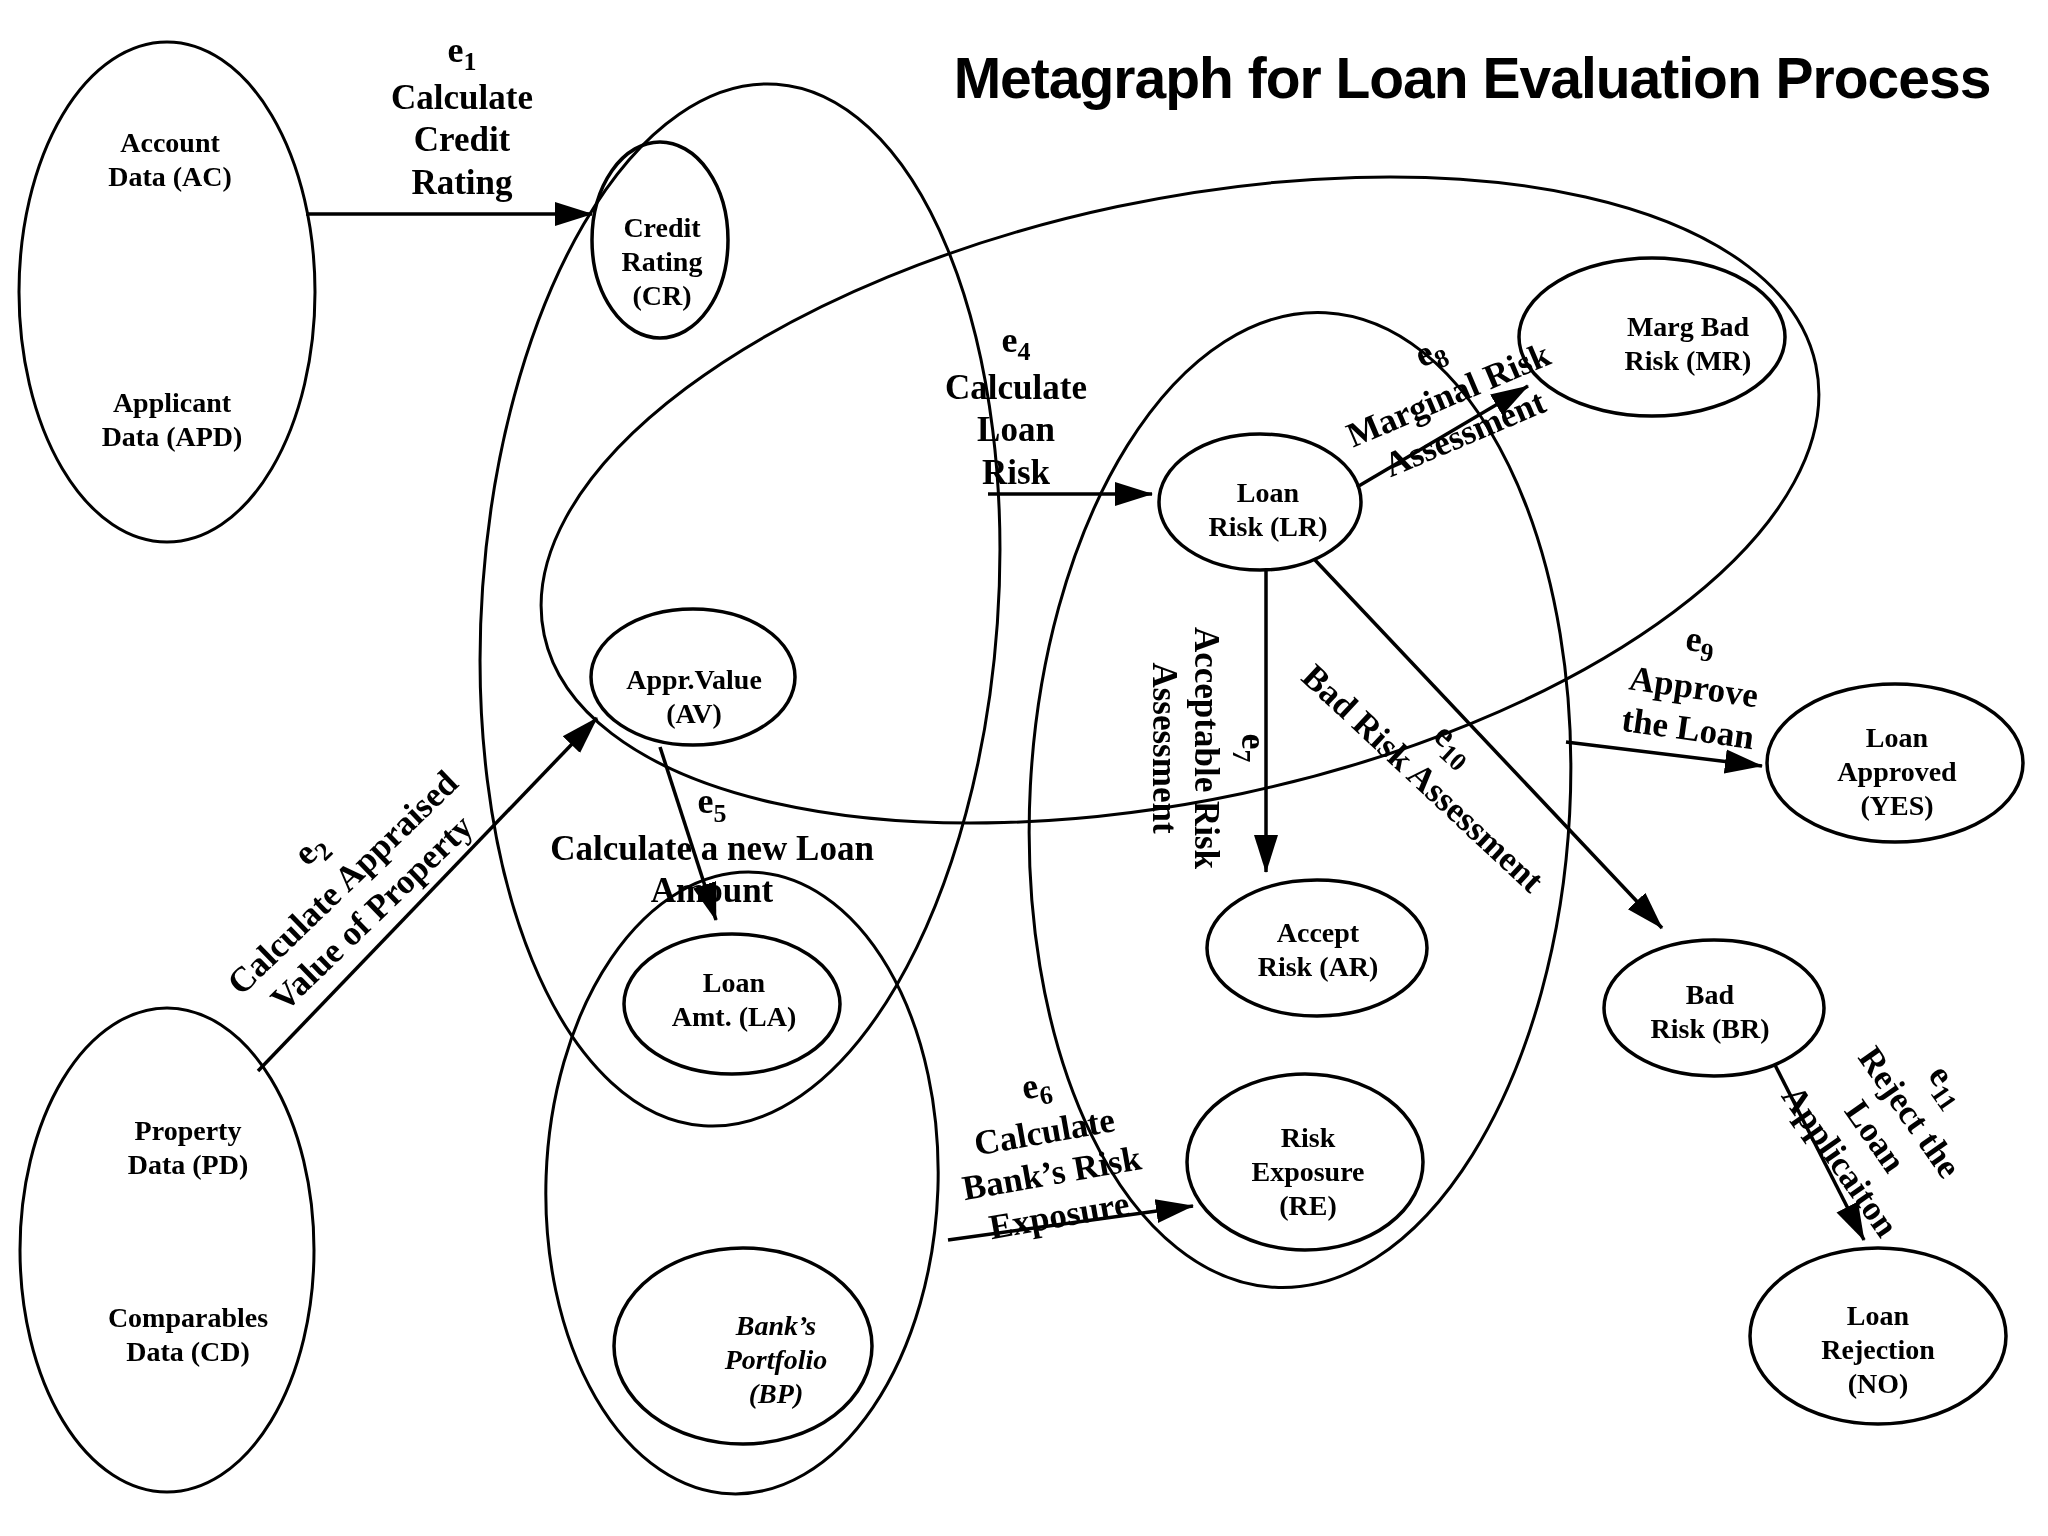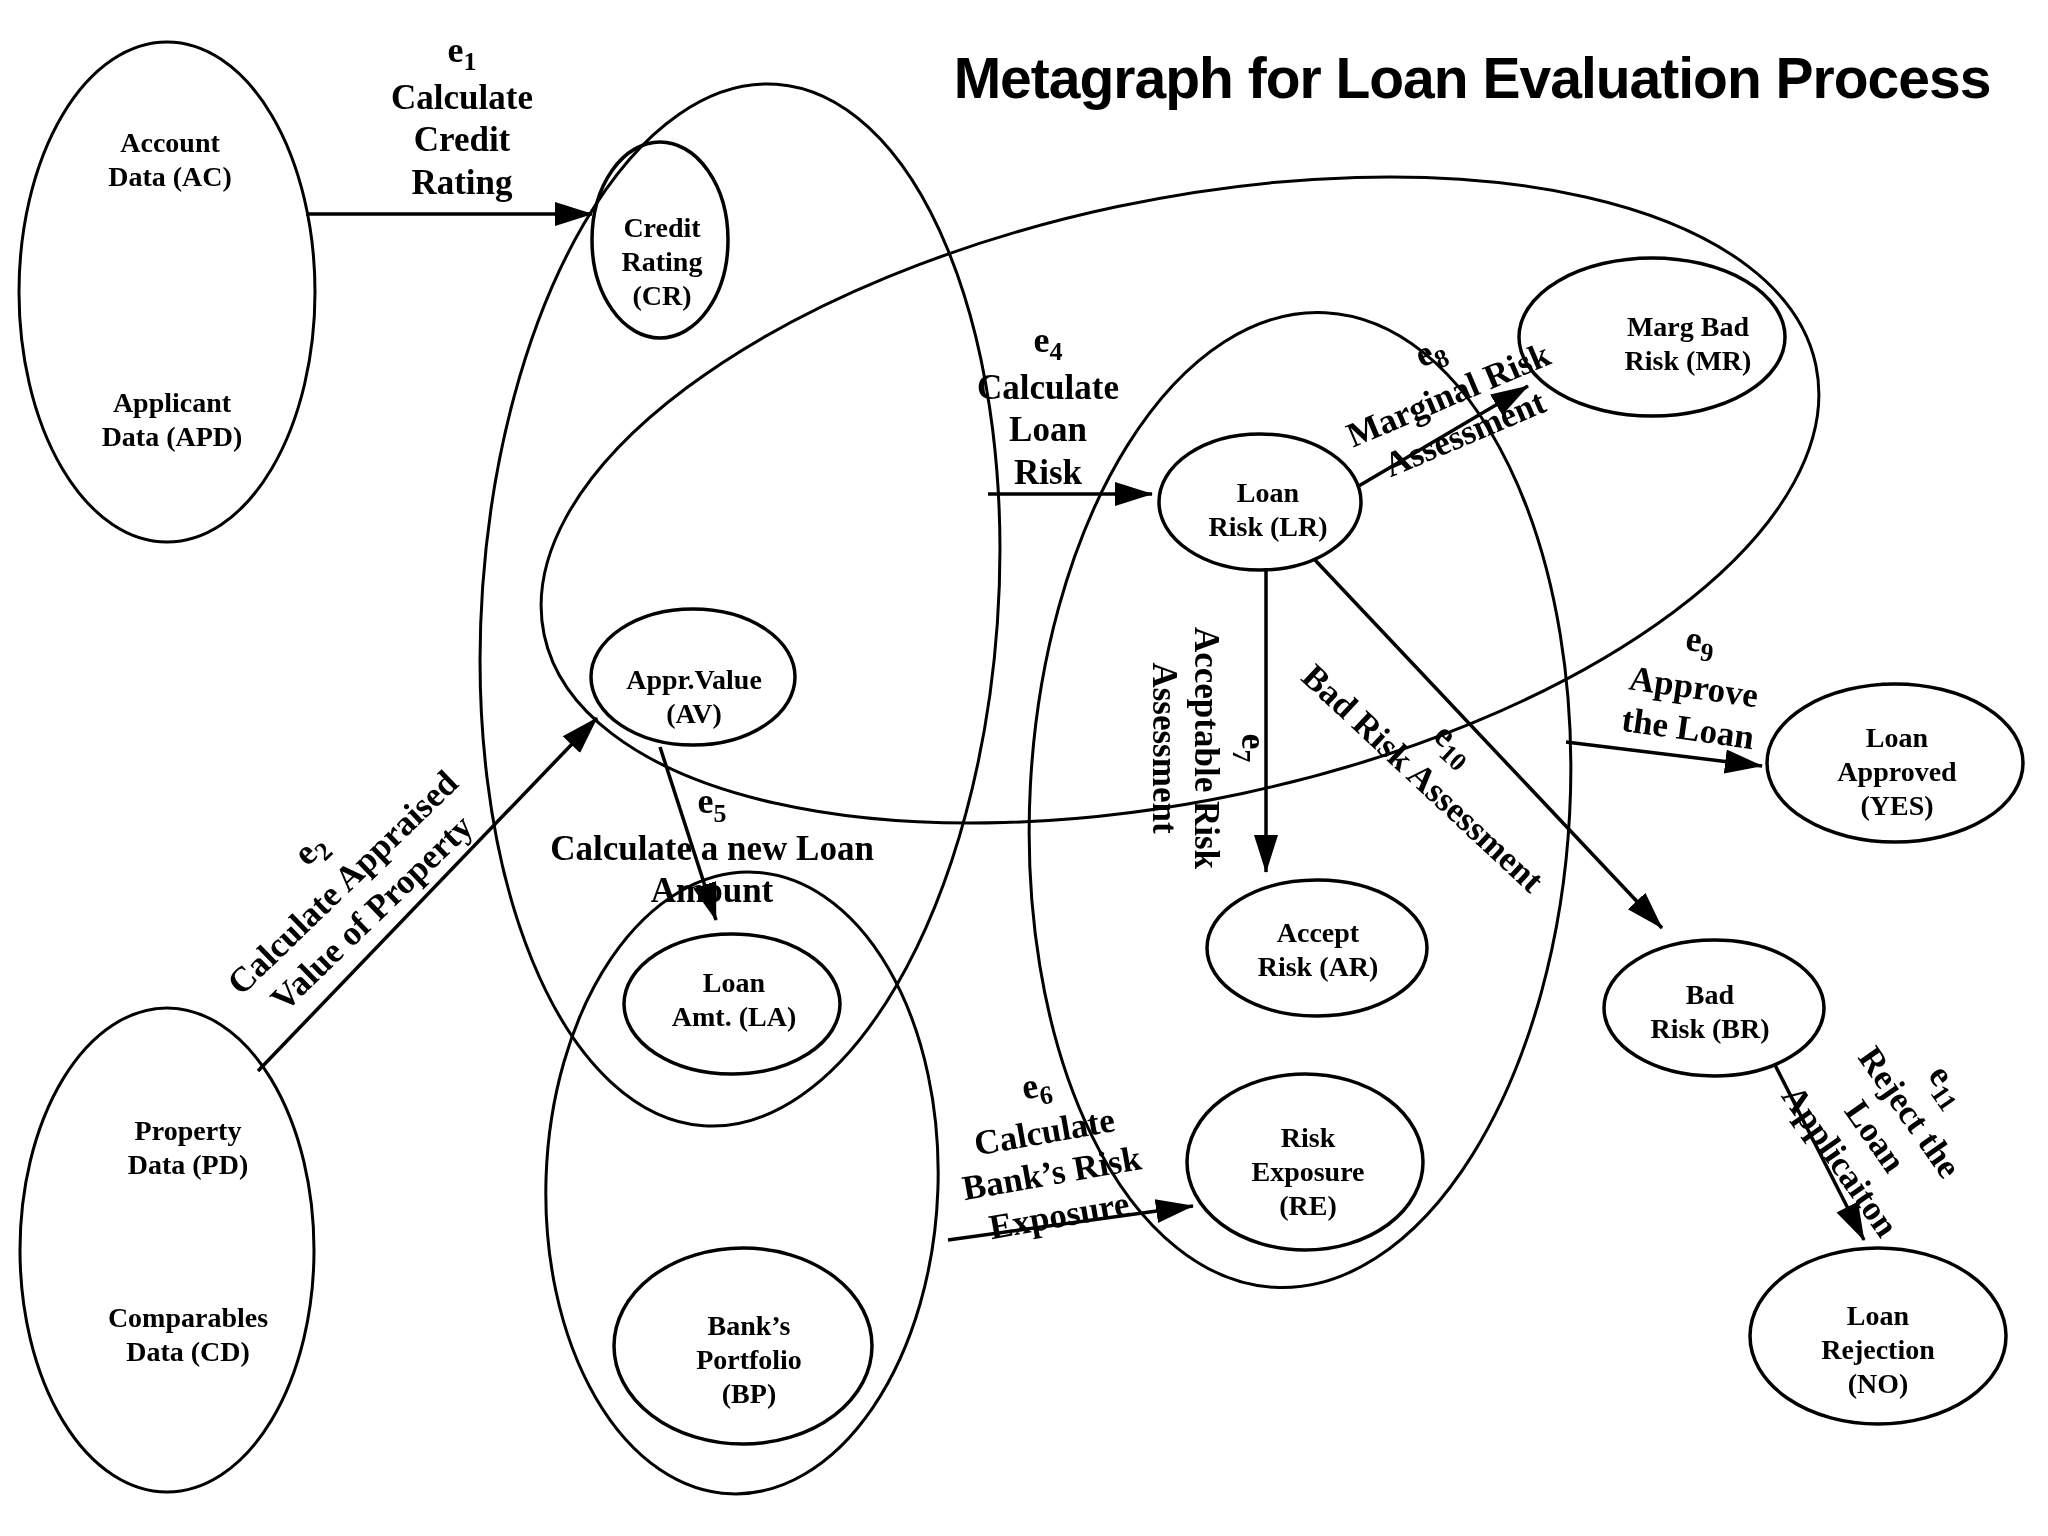--- a/index.html
+++ b/index.html
@@ -76,21 +76,21 @@
 Data (CD)</div>
   <div class="lbl node-lbl" style="left:188px;top:1148px;">Property
 Data (PD)</div>
   <div class="lbl node-lbl" style="left:662px;top:262px;">Credit
 Rating
 (CR)</div>
   <div class="lbl node-lbl" style="left:694px;top:697px;">Appr.Value
 (AV)</div>
   <div class="lbl node-lbl" style="left:734px;top:1000px;">Loan
 Amt. (LA)</div>
-  <div class="lbl node-lbl" style="left:749px;top:1360px;">Bank’s
+  <div class="lbl node-lbl" style="left:776px;top:1360px;font-style:italic;">Bank’s
 Portfolio
 (BP)</div>
   <div class="lbl node-lbl" style="left:1268px;top:510px;">Loan
 Risk (LR)</div>
   <div class="lbl node-lbl" style="left:1318px;top:950px;">Accept
 Risk (AR)</div>
   <div class="lbl node-lbl" style="left:1308px;top:1172px;">Risk
 Exposure
 (RE)</div>
   <div class="lbl node-lbl" style="left:1688px;top:344px;">Marg Bad
@@ -110,21 +110,21 @@
 Credit
 Rating</div>
   </div>
 
   <div class="edge-lbl" style="left:342px;top:882px;--rot:-44deg;">
     <div class="eid"><span>e</span><sub>2</sub></div>
     <div class="etext">Calculate Appraised
 Value of Property</div>
   </div>
 
-  <div class="edge-lbl" style="left:1048px;top:408px;">
+  <div class="edge-lbl" style="left:1016px;top:408px;">
     <div class="eid"><span>e</span><sub>4</sub></div>
     <div class="etext">Calculate
 Loan
 Risk</div>
   </div>
 
   <div class="edge-lbl" style="left:712px;top:848px;">
     <div class="eid"><span>e</span><sub>5</sub></div>
     <div class="etext">Calculate a new Loan
 Amount</div>

